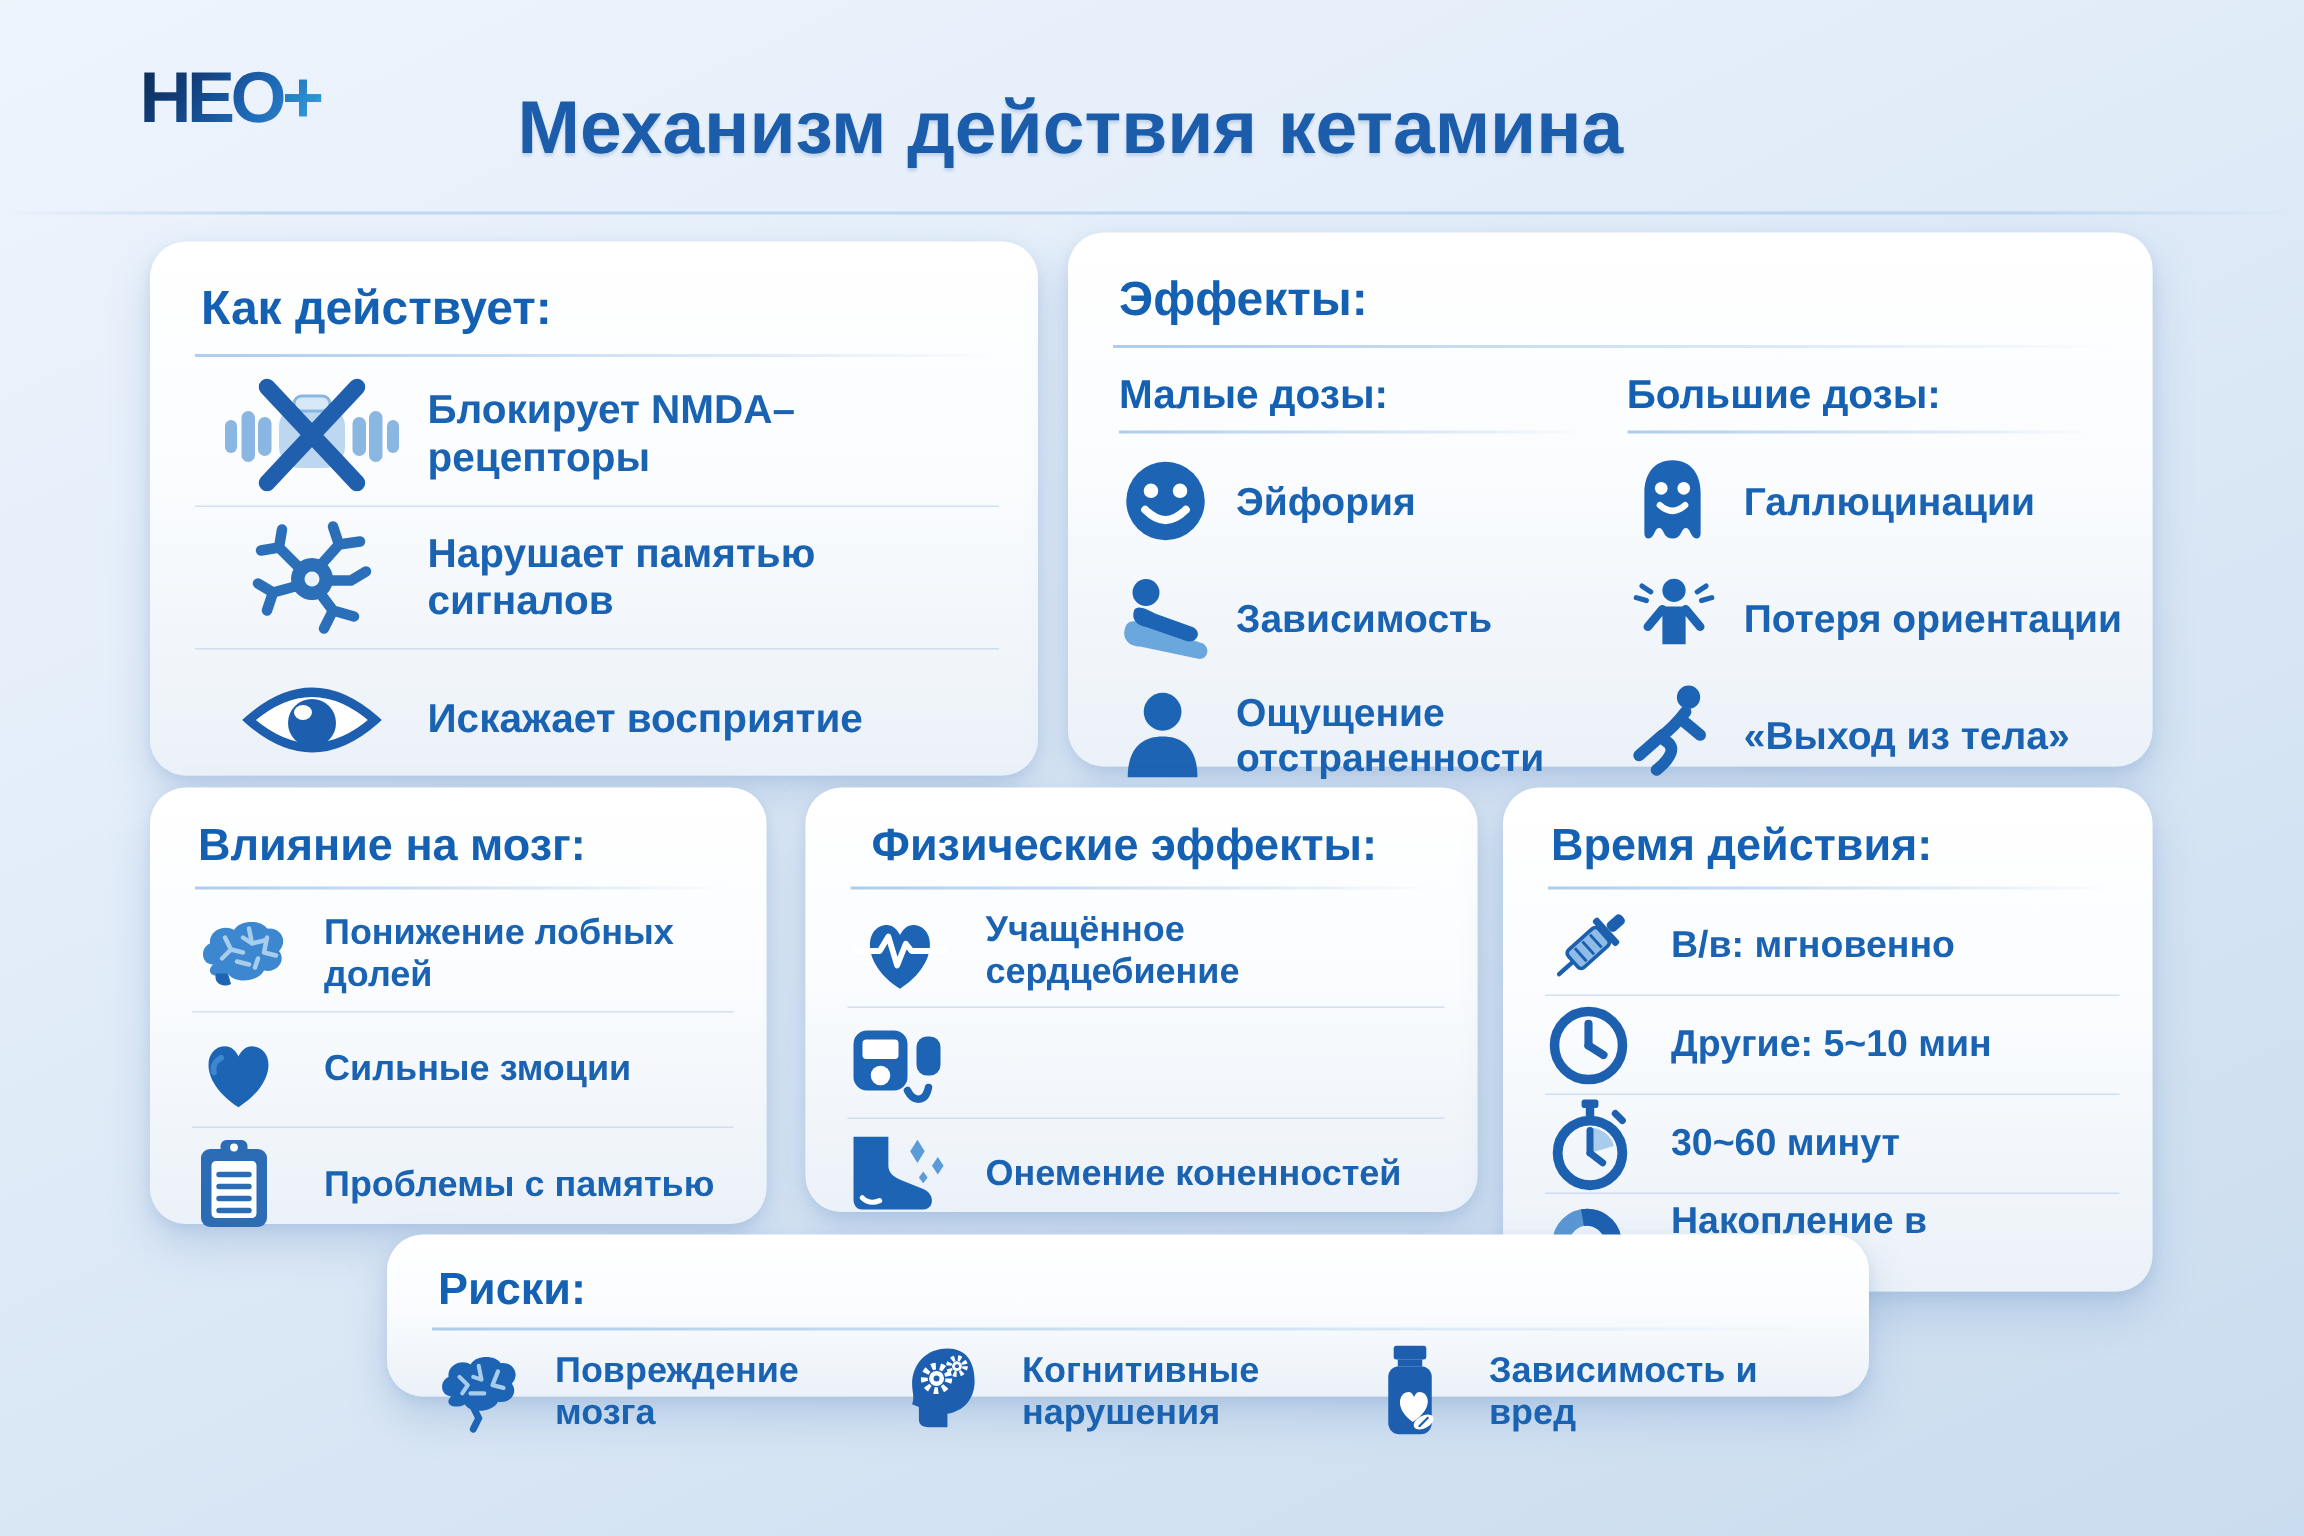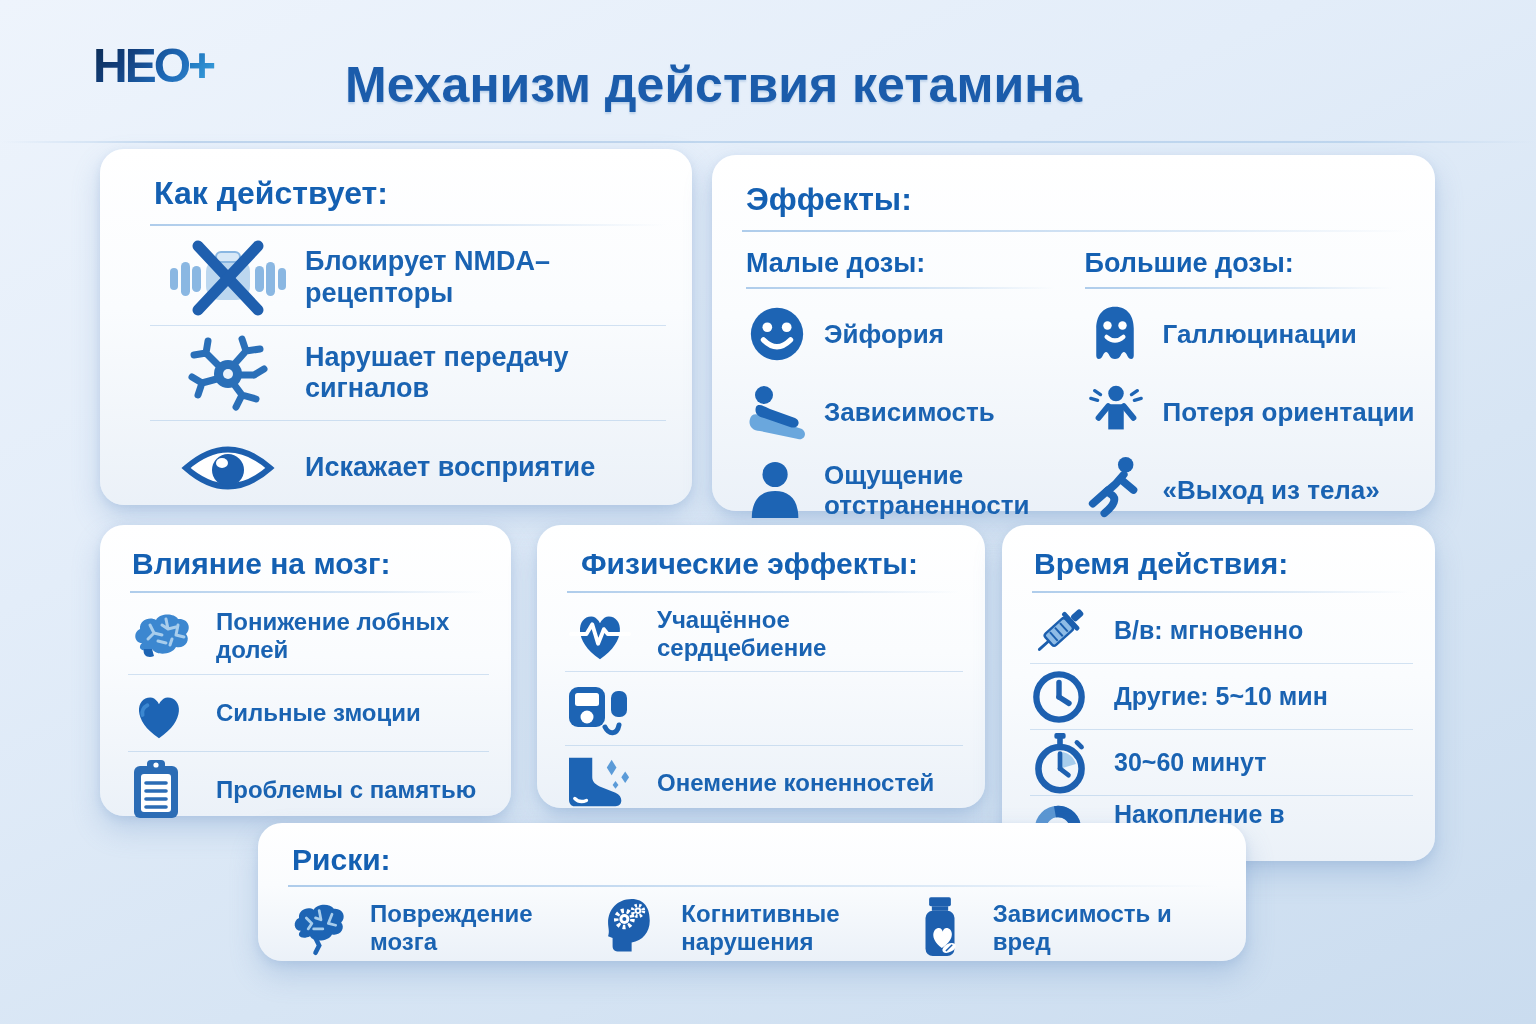--- a/index.html
+++ b/index.html
@@ -46,21 +46,21 @@
   .rule{
     height:2px; margin:0 26px 4px 30px;
     background:linear-gradient(90deg, rgba(166,199,233,.9) 0%, rgba(166,199,233,.35) 70%, rgba(166,199,233,0) 100%);
   }
   .row{ display:flex; align-items:center; }
   .ic{ flex:0 0 auto; display:flex; align-items:center; justify-content:center; }
   .lbl{ font-weight:bold; line-height:1.16; color:#1a63b2; }
   .sep-rows .row + .row{ border-top:1.5px solid rgba(150,188,225,.40); }
 
   
-  #card-how{ left:100px; top:149px; width:592px; height:356px;padding-left:20px; }
+  #card-how{ left:100px; top:161px; width:592px; height:356px; }
   #card-how .row{ height:95px; margin:0 26px 0 30px; }
   #card-how .ic{ width:155px; }
   #card-how .lbl{ font-size:27px; }
 
   
   #card-effects{ left:712px; top:155px; width:723px; height:356px; }
   #card-effects .cols{ display:flex; padding:6px 12px 0 34px; }
   .col{ flex:1; }
   .col-sub{ font-size:27px; font-weight:bold; color:#1460b2; padding:6px 0 8px 0; }
   .col .rule{ margin:0 30px 6px 0; }
@@ -83,21 +83,21 @@
   #card-physical .lbl{ font-size:24px; }
 
   
   #card-duration{ left:1002px; top:525px; width:433px; height:336px; }
   #card-duration .card-heading{ font-size:30px; padding:22px 0 10px 32px; }
   #card-duration .row{ height:66px; margin:0 22px 0 28px; }
   #card-duration .ic{ width:84px; justify-content:flex-start; }
   #card-duration .lbl{ font-size:25px; }
 
   
-  #card-risks{ left:258px; top:823px; width:988px; height:138px; }
+  #card-risks{ left:258px; top:823px; width:988px; height:108px; }
   #card-risks .card-heading{ font-size:30px; padding:20px 0 8px 34px; }
   #card-risks .items{ display:flex; align-items:center; padding:4px 24px 0 30px; }
   #card-risks .item{ display:flex; align-items:center; flex:1; }
   #card-risks .ic{ width:82px; justify-content:flex-start; }
   #card-risks .lbl{ font-size:24px; }
 
   svg{ display:block; }
 </style>
 </head>
 <body>
@@ -141,21 +141,21 @@
           <path d="M42 42 L22 22 M22 22 L10 24 M22 22 L24 10"></path>
           <path d="M46 38 L62 20 M62 20 L58 8 M62 20 L76 18"></path>
           <path d="M40 46 L18 52 M18 52 L8 46 M18 52 L14 64"></path>
           <path d="M46 48 L58 64 M58 64 L52 76 M58 64 L72 68"></path>
           <path d="M50 44 L70 44 M70 44 L80 38"></path>
         </g>
         <circle cx="44" cy="43" r="14" fill="#2a6fb8"></circle>
         <circle cx="44" cy="43" r="5" fill="#eaf2fb"></circle>
       </svg>
     </span>
-    <span class="lbl">Нарушает передачу сигналов</span>
+    <span class="lbl">Нарушает памятью сигналов</span>
   </div>
 
   <div class="row">
     <span class="ic">
       <svg width="96" height="62" viewBox="0 0 96 62">
         <path d="M6 31 Q48 -6 90 31 Q48 68 6 31 Z" fill="#ffffff" stroke="#1d5fae" stroke-width="6"></path>
         <circle cx="48" cy="33" r="16" fill="#1d5fae"></circle>
         <ellipse cx="42" cy="26" rx="6" ry="5" fill="#ffffff"></ellipse>
       </svg>
     </span>

